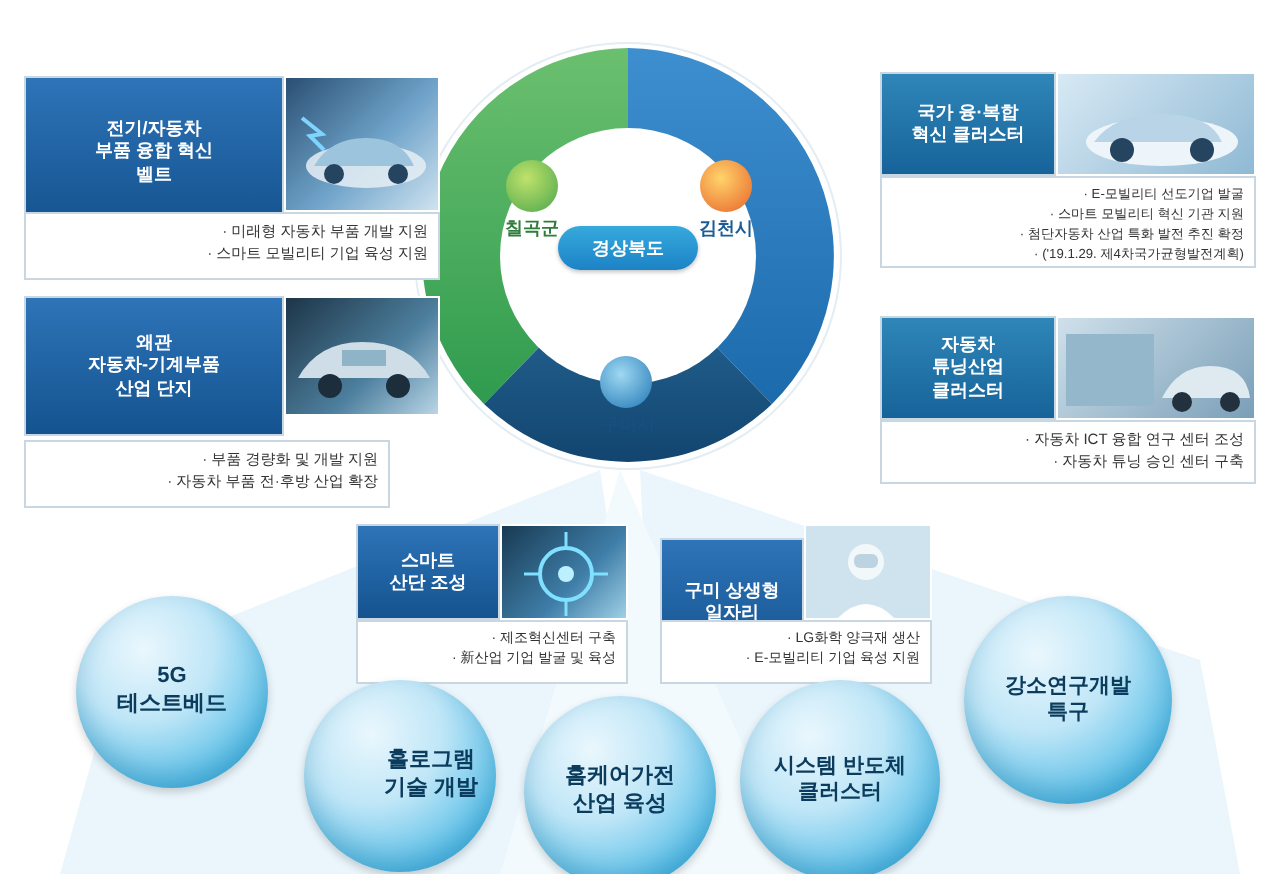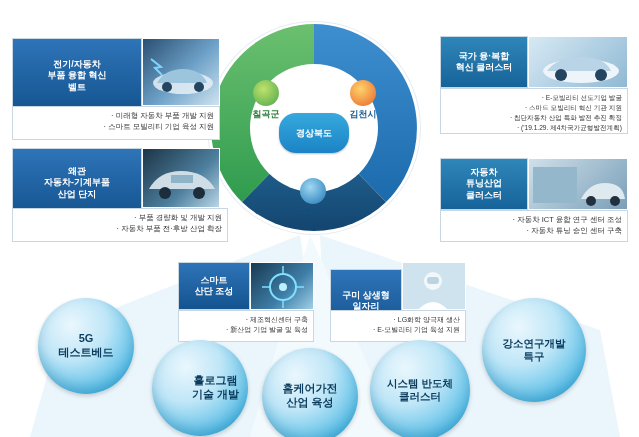--- a/index.html
+++ b/index.html
@@ -19,21 +19,21 @@
     background:#ffffff;
     box-shadow:0 0 0 1px #e3edf3;
   }
   .seg-label{
     position:absolute;
     text-align:center;
     font-size:9px;color:#ffffff;font-weight:bold;
     line-height:1.1;
   }
   .center-badge{
-    position:absolute;left:279px;top:113px;width:70px;height:40px;
+    position:absolute;left:279px;top:113px;width:70px;height:22px;
     border-radius:17px;background:#2a9fd6;
     background:linear-gradient(#36a9dd,#1c83c6);
     color:#fff;font-size:9px;font-weight:bold;
     display:flex;align-items:center;justify-content:center;
     box-shadow:0 1px 2px rgba(0,0,0,.25);
   }
   .pin-emblem{
     position:absolute;width:26px;height:26px;border-radius:50%;
   }
 
@@ -155,21 +155,21 @@
 산업 단지</div>
   </div>
   <div class="photo" style="left:142px;top:148px;width:78px;height:60px;background:linear-gradient(135deg,#1d3547,#4d7f9e 60%,#b9d6e6);">
     <svg width="78" height="60">
       <path d="M6,40 q10,-18 32,-18 q24,0 34,18 z" fill="#cfdde6"></path>
       <circle cx="22" cy="44" r="6" fill="#1c2e3c"></circle>
         <circle cx="56" cy="44" r="6" fill="#1c2e3c"></circle>
       <rect x="28" y="26" width="22" height="8" fill="#8fb3c7"></rect>
     </svg>
   </div>
-  <div class="box" style="left:12px;top:208px;width:216px;height:34px;">
+  <div class="box" style="left:12px;top:220px;width:183px;height:34px;">
     <div class="body">
       <div>부품 경량화 및 개발 지원</div>
       <div>자동차 부품 전·후방 산업 확장</div>
     </div>
   </div>
 
   <div class="box" style="left:440px;top:36px;width:88px;height:52px;">
     <div class="head teal" style="height:100%;display:flex;align-items:center;justify-content:center;white-space:pre-line;">국가 융·복합
 혁신 클러스터</div>
   </div>

